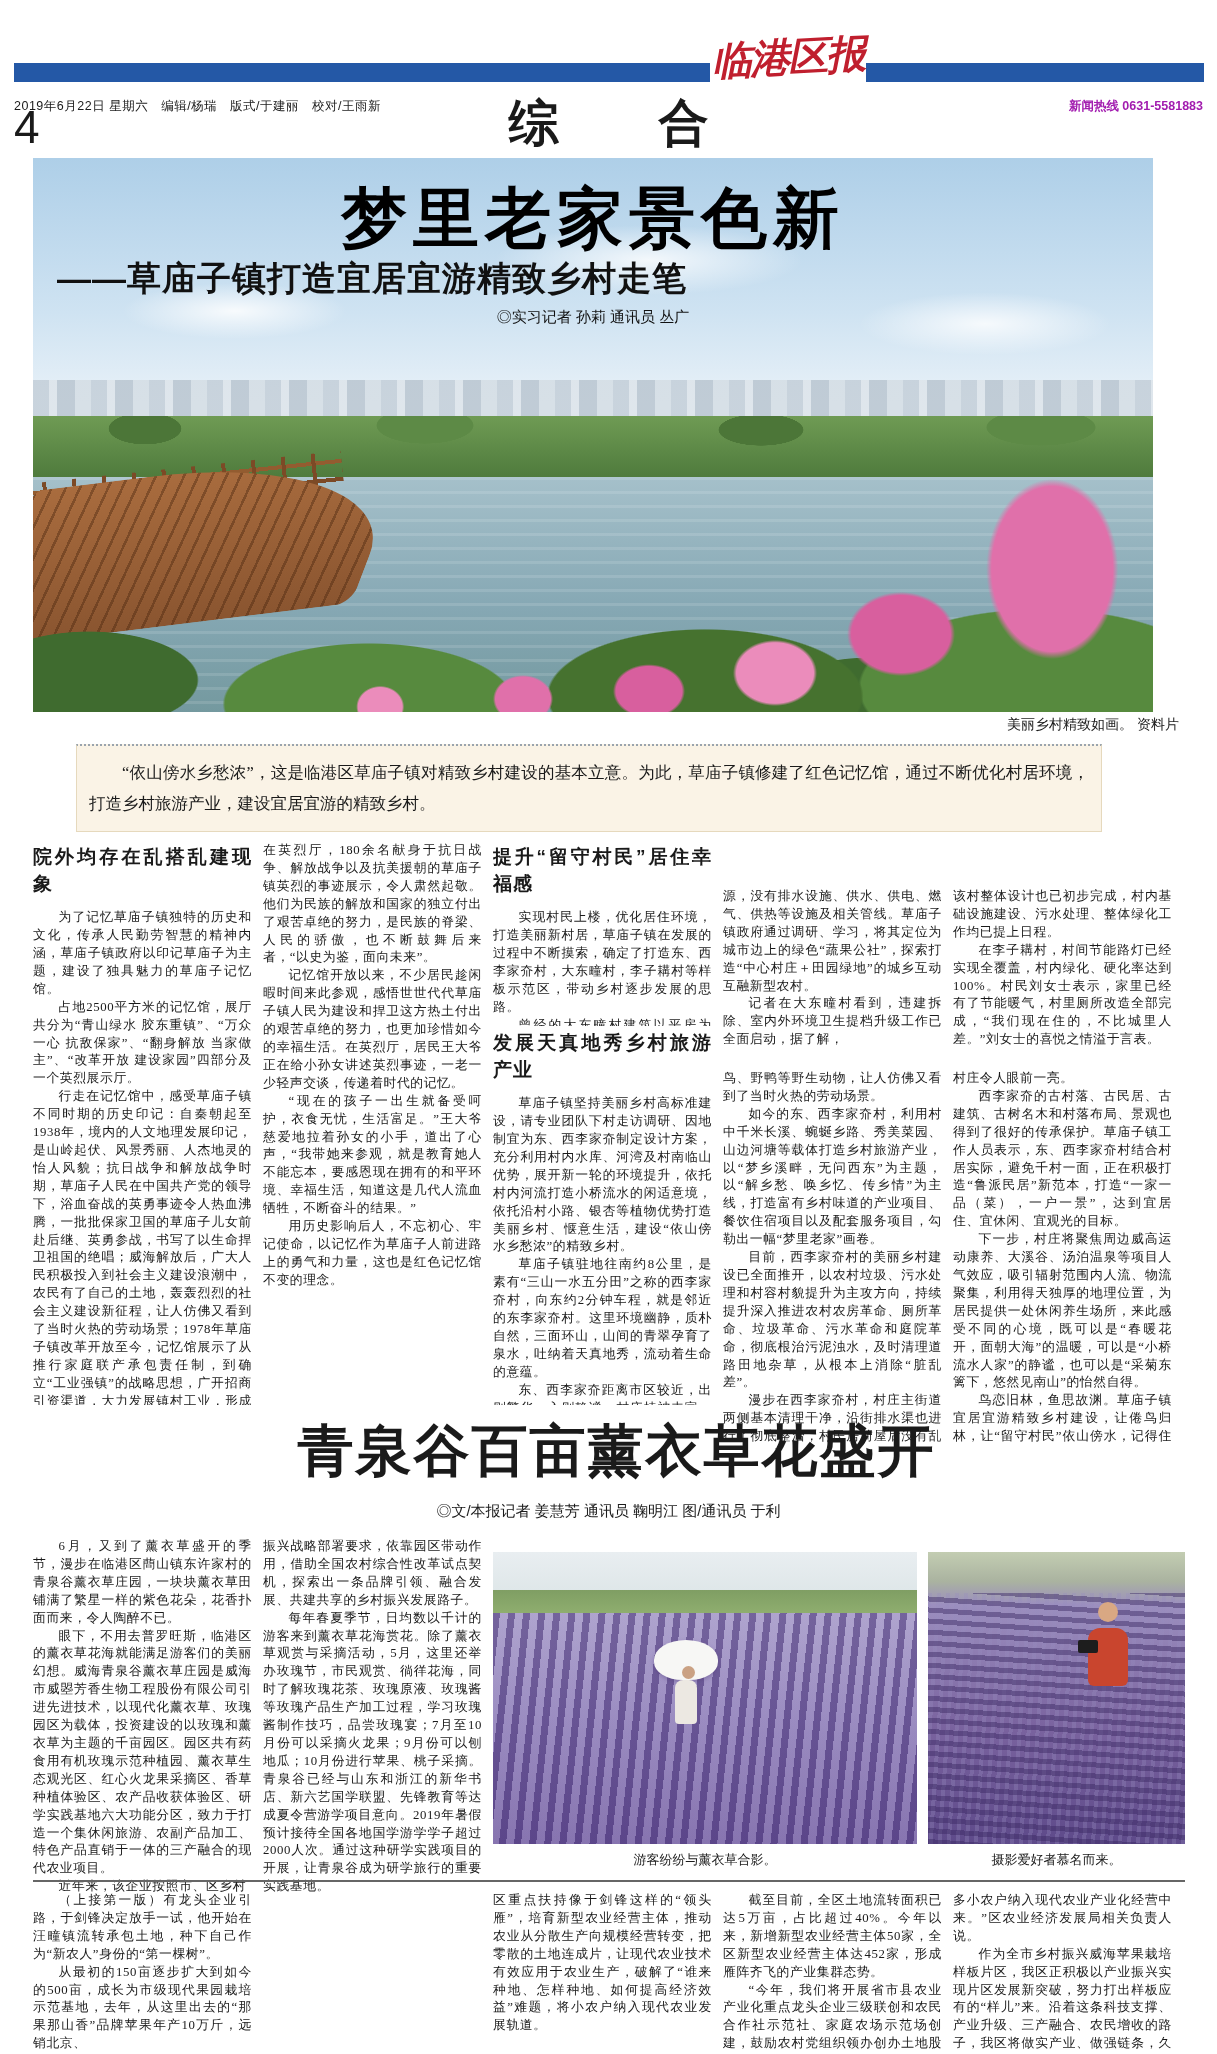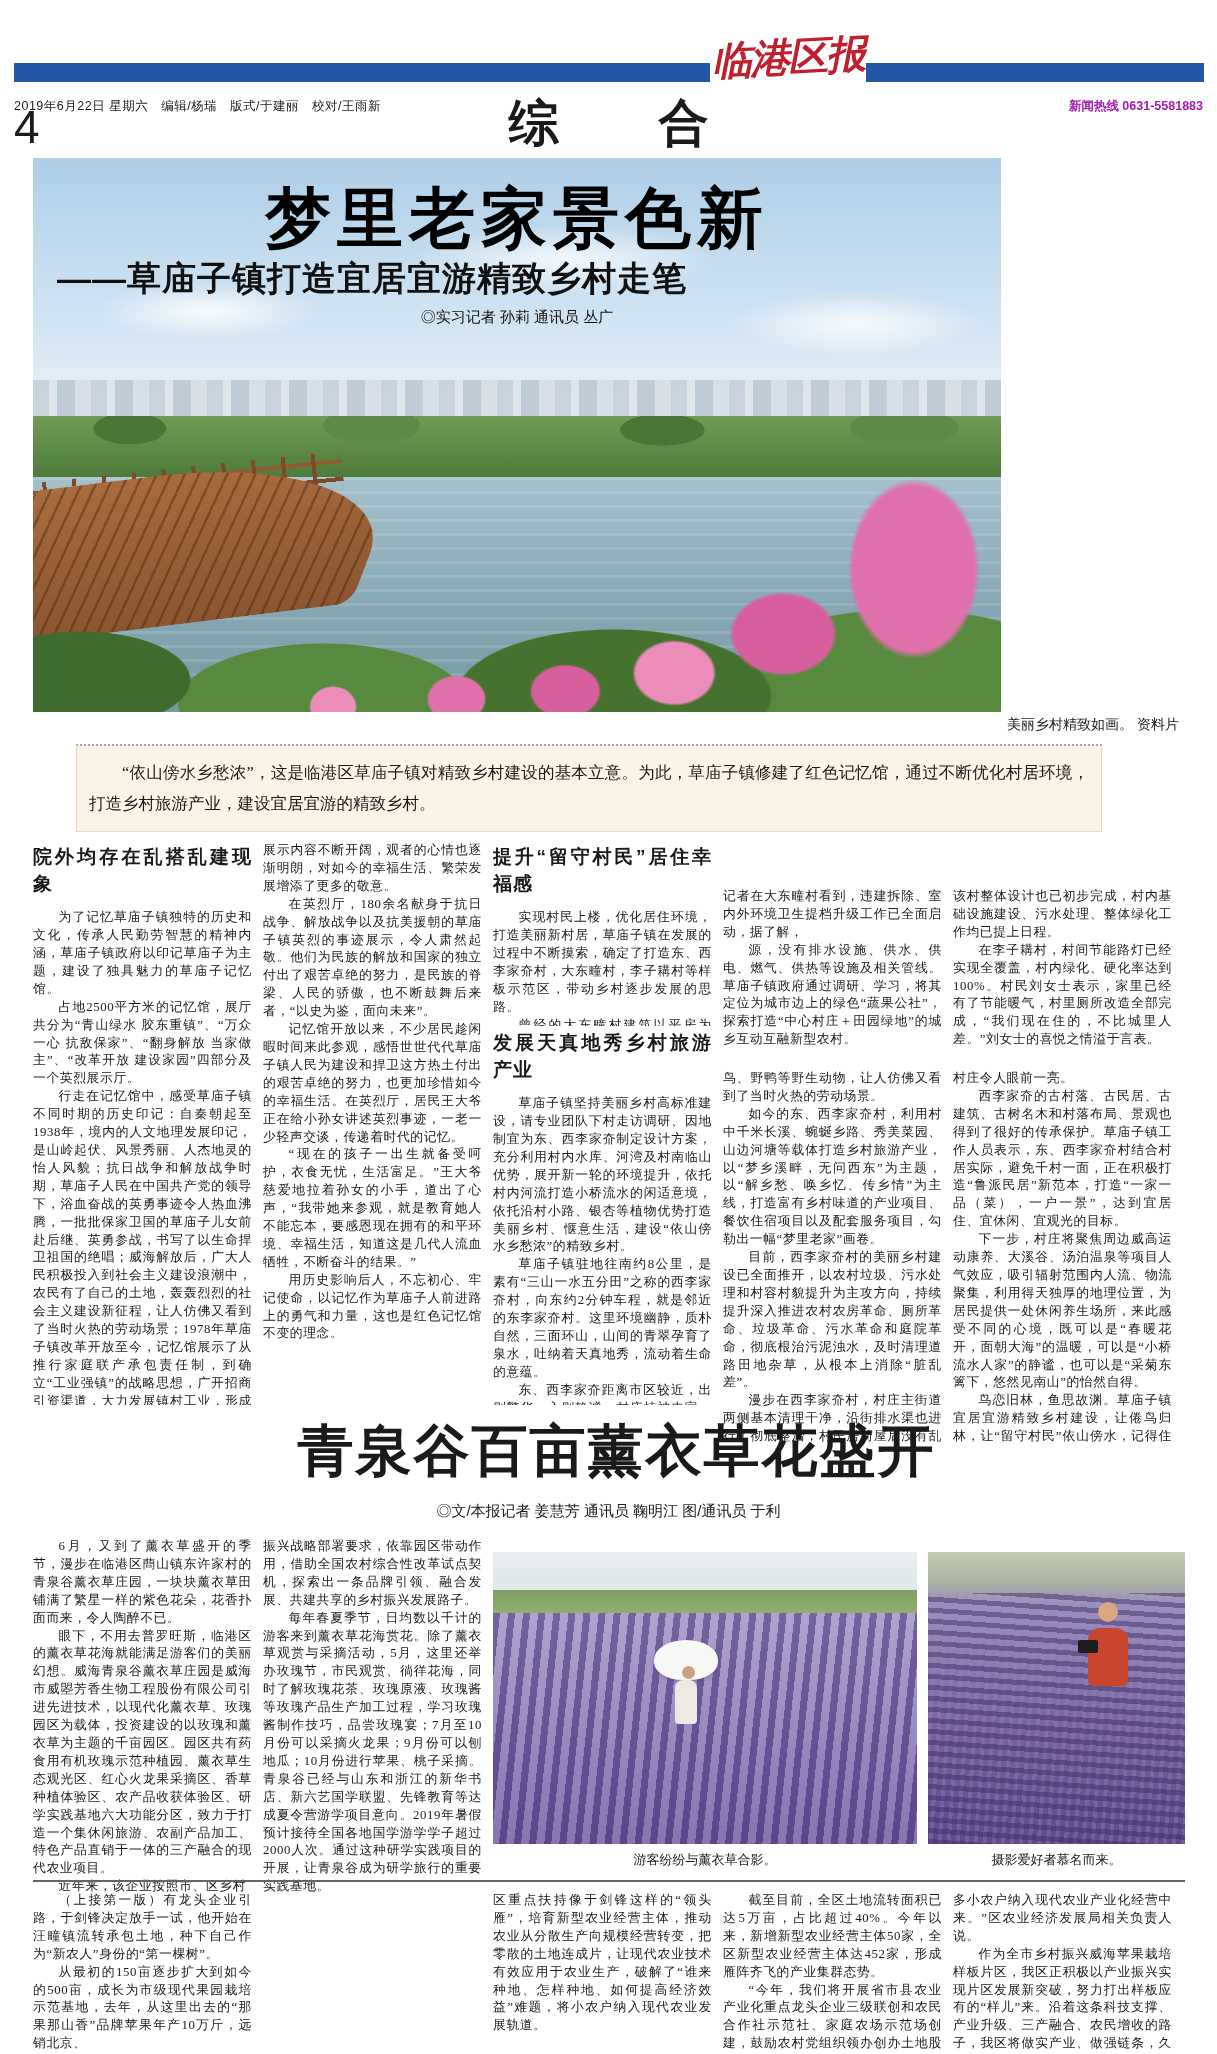--- a/index.html
+++ b/index.html
@@ -15,21 +15,21 @@
   .dateline{position:absolute;left:14px;top:98px;font-size:12.5px;
             font-family:"Liberation Sans",sans-serif;letter-spacing:.5px;}
   .hotline{position:absolute;right:14px;top:98px;font-size:12.5px;color:#a21caf;
            font-family:"Liberation Sans",sans-serif;font-weight:bold;}
   .pagenum{position:absolute;left:14px;top:104px;font-size:46px;
            font-family:"Liberation Sans",sans-serif;line-height:1;}
   .sectitle{position:absolute;left:0;top:96px;width:100%;text-align:center;
             font-size:50px;font-weight:bold;font-family:"Liberation Sans",sans-serif;
             line-height:1.1;}
   
-  .photo-main{position:absolute;left:33px;top:158px;width:968px;height:554px;overflow:hidden;
+  .photo-main{position:absolute;left:33px;top:158px;width:1120px;height:554px;overflow:hidden;
       background:linear-gradient(180deg,#aecfe8 0%,#cfe3f2 28%,#e8f1f8 44%);}
   .ph-sky{position:absolute;left:0;top:0;width:100%;height:46%;
       background-image:radial-gradient(ellipse 160px 40px at 18% 60%,rgba(255,255,255,.85),transparent 70%),
                        radial-gradient(ellipse 220px 50px at 55% 40%,rgba(255,255,255,.8),transparent 70%),
                        radial-gradient(ellipse 180px 45px at 85% 65%,rgba(255,255,255,.8),transparent 70%);}
   .ph-city{position:absolute;left:0;top:40%;width:100%;height:7.5%;opacity:.85;
       background:repeating-linear-gradient(90deg,#c3ced8 0 16px,#dde4ea 16px 24px,#b9c5d0 24px 42px,#d4dde4 42px 58px);}
   .ph-trees{position:absolute;left:0;top:46.5%;width:100%;height:11.5%;
       background:linear-gradient(180deg,#6f9b54 0%,#55813f 100%);
       background-image:radial-gradient(ellipse 60px 26px at 10% 20%,#4c7638 0 60%,transparent 61%),
@@ -144,37 +144,36 @@
 
   <div class="colwrap" style="left:33px;top:842px;height:563px">
     <h3 class="sec-h">院外均存在乱搭乱建现象</h3>
     <div>
         <p class="para">为了记忆草庙子镇独特的历史和文化，传承人民勤劳智慧的精神内涵，草庙子镇政府以印记草庙子为主题，建设了独具魅力的草庙子记忆馆。</p>
         <p class="para">占地2500平方米的记忆馆，展厅共分为“青山绿水 胶东重镇”、“万众一心 抗敌保家”、“翻身解放 当家做主”、“改革开放 建设家园”四部分及一个英烈展示厅。</p>
         <p class="para">行走在记忆馆中，感受草庙子镇不同时期的历史印记：自秦朝起至1938年，境内的人文地理发展印记，是山岭起伏、风景秀丽、人杰地灵的怡人风貌；抗日战争和解放战争时期，草庙子人民在中国共产党的领导下，浴血奋战的英勇事迹令人热血沸腾，一批批保家卫国的草庙子儿女前赴后继、英勇参战，书写了以生命捍卫祖国的绝唱；威海解放后，广大人民积极投入到社会主义建设浪潮中，农民有了自己的土地，轰轰烈烈的社会主义建设新征程，让人仿佛又看到了当时火热的劳动场景；1978年草庙子镇改革开放至今，记忆馆展示了从推行家庭联产承包责任制，到确立“工业强镇”的战略思想，广开招商引资渠道，大力发展镇村工业，形成了高效完善的工农商业体系的过程。</p>
       </div>
   </div>
   <div class="col cont" style="left:263px;top:842px;height:563px">
-      <p class="para">展示内容不断开阔，观者的心情也逐渐明朗，对如今的幸福生活、繁荣发展增添了更多的敬意。</p>
       <p class="para">在英烈厅，180余名献身于抗日战争、解放战争以及抗美援朝的草庙子镇英烈的事迹展示，令人肃然起敬。他们为民族的解放和国家的独立付出了艰苦卓绝的努力，是民族的脊梁、人民的骄傲，也不断鼓舞后来者，“以史为鉴，面向未来”。</p>
       <p class="para">记忆馆开放以来，不少居民趁闲暇时间来此参观，感悟世世代代草庙子镇人民为建设和捍卫这方热土付出的艰苦卓绝的努力，也更加珍惜如今的幸福生活。在英烈厅，居民王大爷正在给小孙女讲述英烈事迹，一老一少轻声交谈，传递着时代的记忆。</p>
       <p class="para">“现在的孩子一出生就备受呵护，衣食无忧，生活富足。”王大爷慈爱地拉着孙女的小手，道出了心声，“我带她来参观，就是教育她人不能忘本，要感恩现在拥有的和平环境、幸福生活，知道这是几代人流血牺牲，不断奋斗的结果。”</p>
       <p class="para">用历史影响后人，不忘初心、牢记使命，以记忆作为草庙子人前进路上的勇气和力量，这也是红色记忆馆不变的理念。</p>
     </div>
 
   <div class="colwrap" style="left:493px;top:842px;height:184px">
     <h3 class="sec-h">提升“留守村民”居住幸福感</h3>
     <div>
         <p class="para">实现村民上楼，优化居住环境，打造美丽新村居，草庙子镇在发展的过程中不断摸索，确定了打造东、西李家夼村，大东疃村，李子耩村等样板示范区，带动乡村逐步发展的思路。</p>
         <p class="para">曾经的大东疃村建筑以平房为主，院外均存在乱搭乱建现象，饮用水为自备水</p>
       </div>
   </div>
   <div class="col cont pad-a" style="left:723px;top:842px;height:184px">
+      <p class="para">源，没有排水设施、供水、供电、燃气、供热等设施及相关管线。草庙子镇政府通过调研、学习，将其定位为城市边上的绿色“蔬果公社”，探索打造“中心村庄＋田园绿地”的城乡互动互融新型农村。</p>
       <p class="para">记者在大东疃村看到，违建拆除、室内外环境卫生提档升级工作已全面启动，据了解，</p>
-      <p class="para">源，没有排水设施、供水、供电、燃气、供热等设施及相关管线。草庙子镇政府通过调研、学习，将其定位为城市边上的绿色“蔬果公社”，探索打造“中心村庄＋田园绿地”的城乡互动互融新型农村。</p>
     </div>
   <div class="col cont pad-a" style="left:953px;top:842px;height:184px">
       <p class="para">该村整体设计也已初步完成，村内基础设施建设、污水处理、整体绿化工作均已提上日程。</p>
       <p class="para">在李子耩村，村间节能路灯已经实现全覆盖，村内绿化、硬化率达到100%。村民刘女士表示，家里已经有了节能暖气，村里厕所改造全部完成，“我们现在住的，不比城里人差。”刘女士的喜悦之情溢于言表。</p>
     </div>
 
   <div class="colwrap" style="left:493px;top:1028px;height:377px">
     <h3 class="sec-h">发展天真地秀乡村旅游产业</h3>
     <div>
         <p class="para">草庙子镇坚持美丽乡村高标准建设，请专业团队下村走访调研、因地制宜为东、西李家夼制定设计方案，充分利用村内水库、河湾及村南临山优势，展开新一轮的环境提升，依托村内河流打造小桥流水的闲适意境，依托沿村小路、银杏等植物优势打造美丽乡村、惬意生活，建设“依山傍水乡愁浓”的精致乡村。</p>

